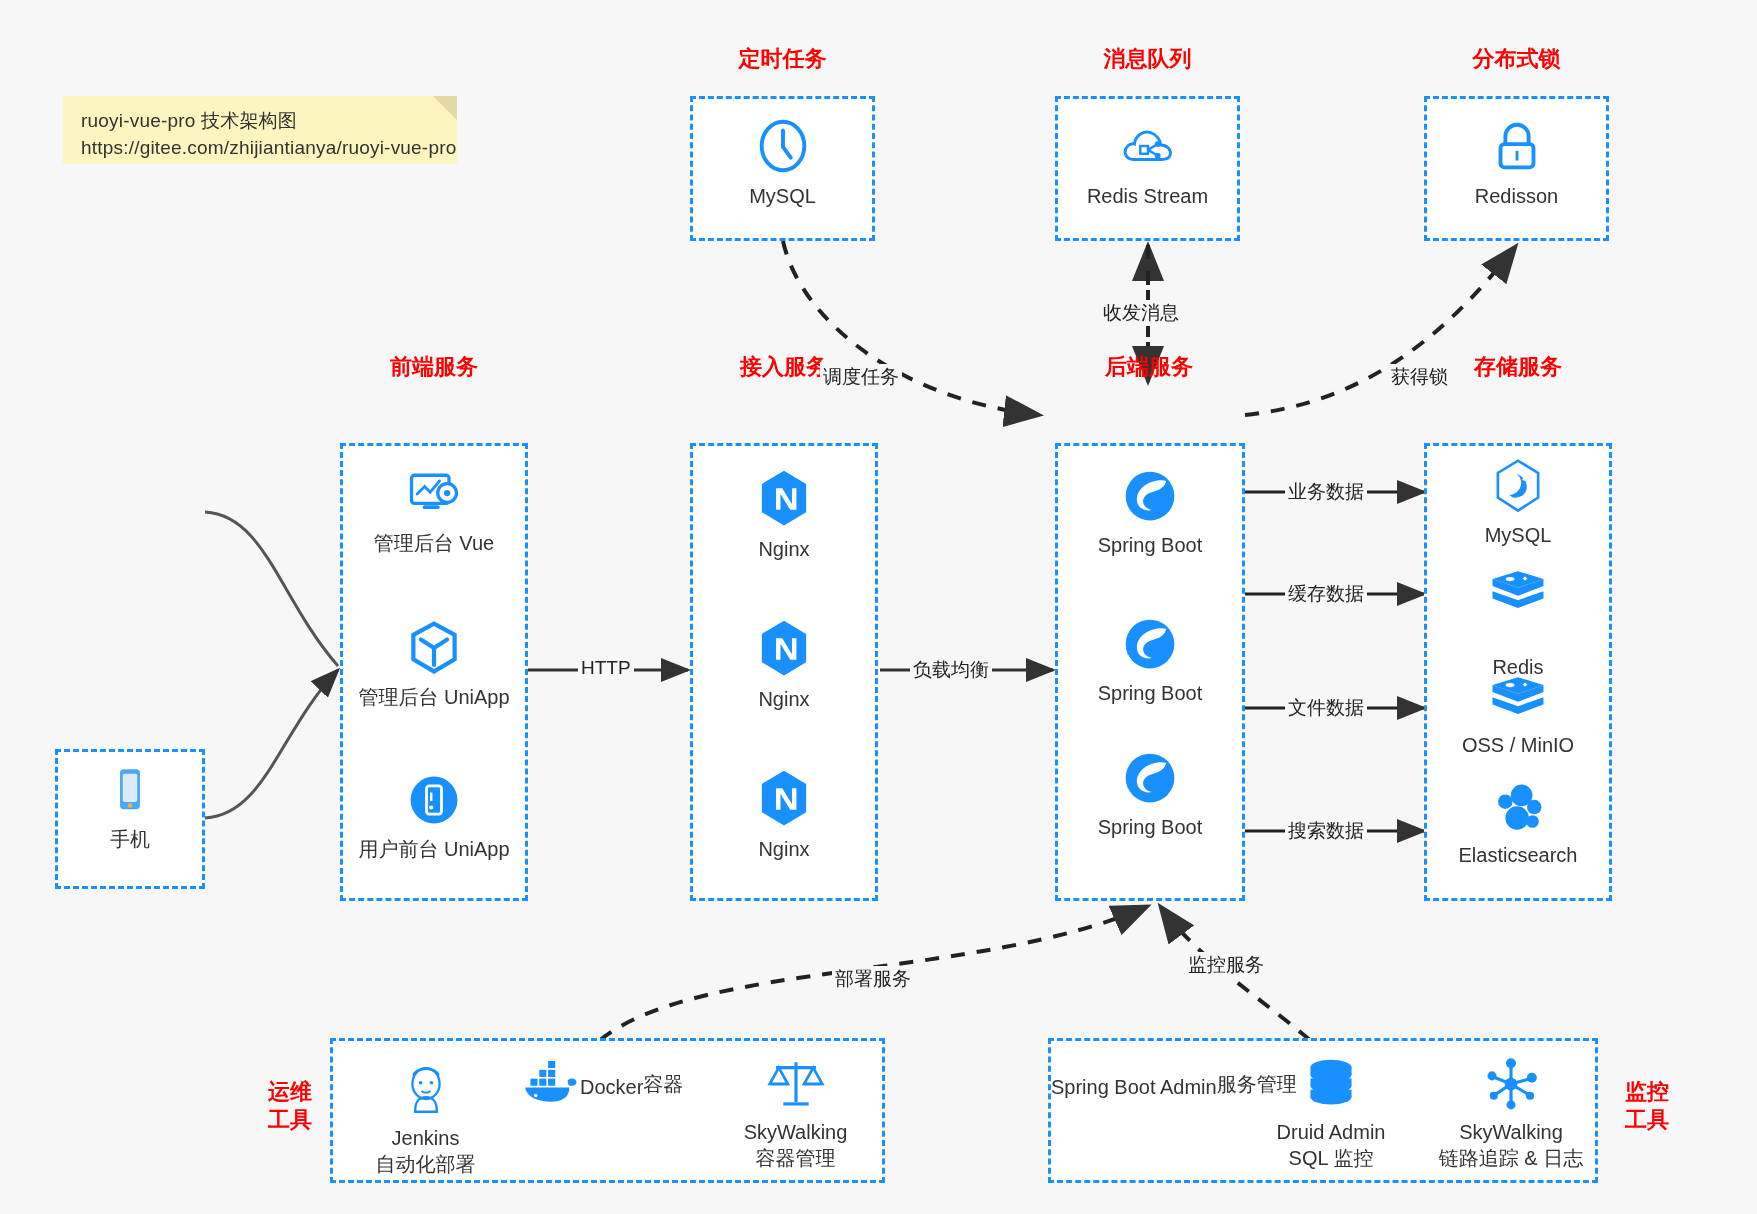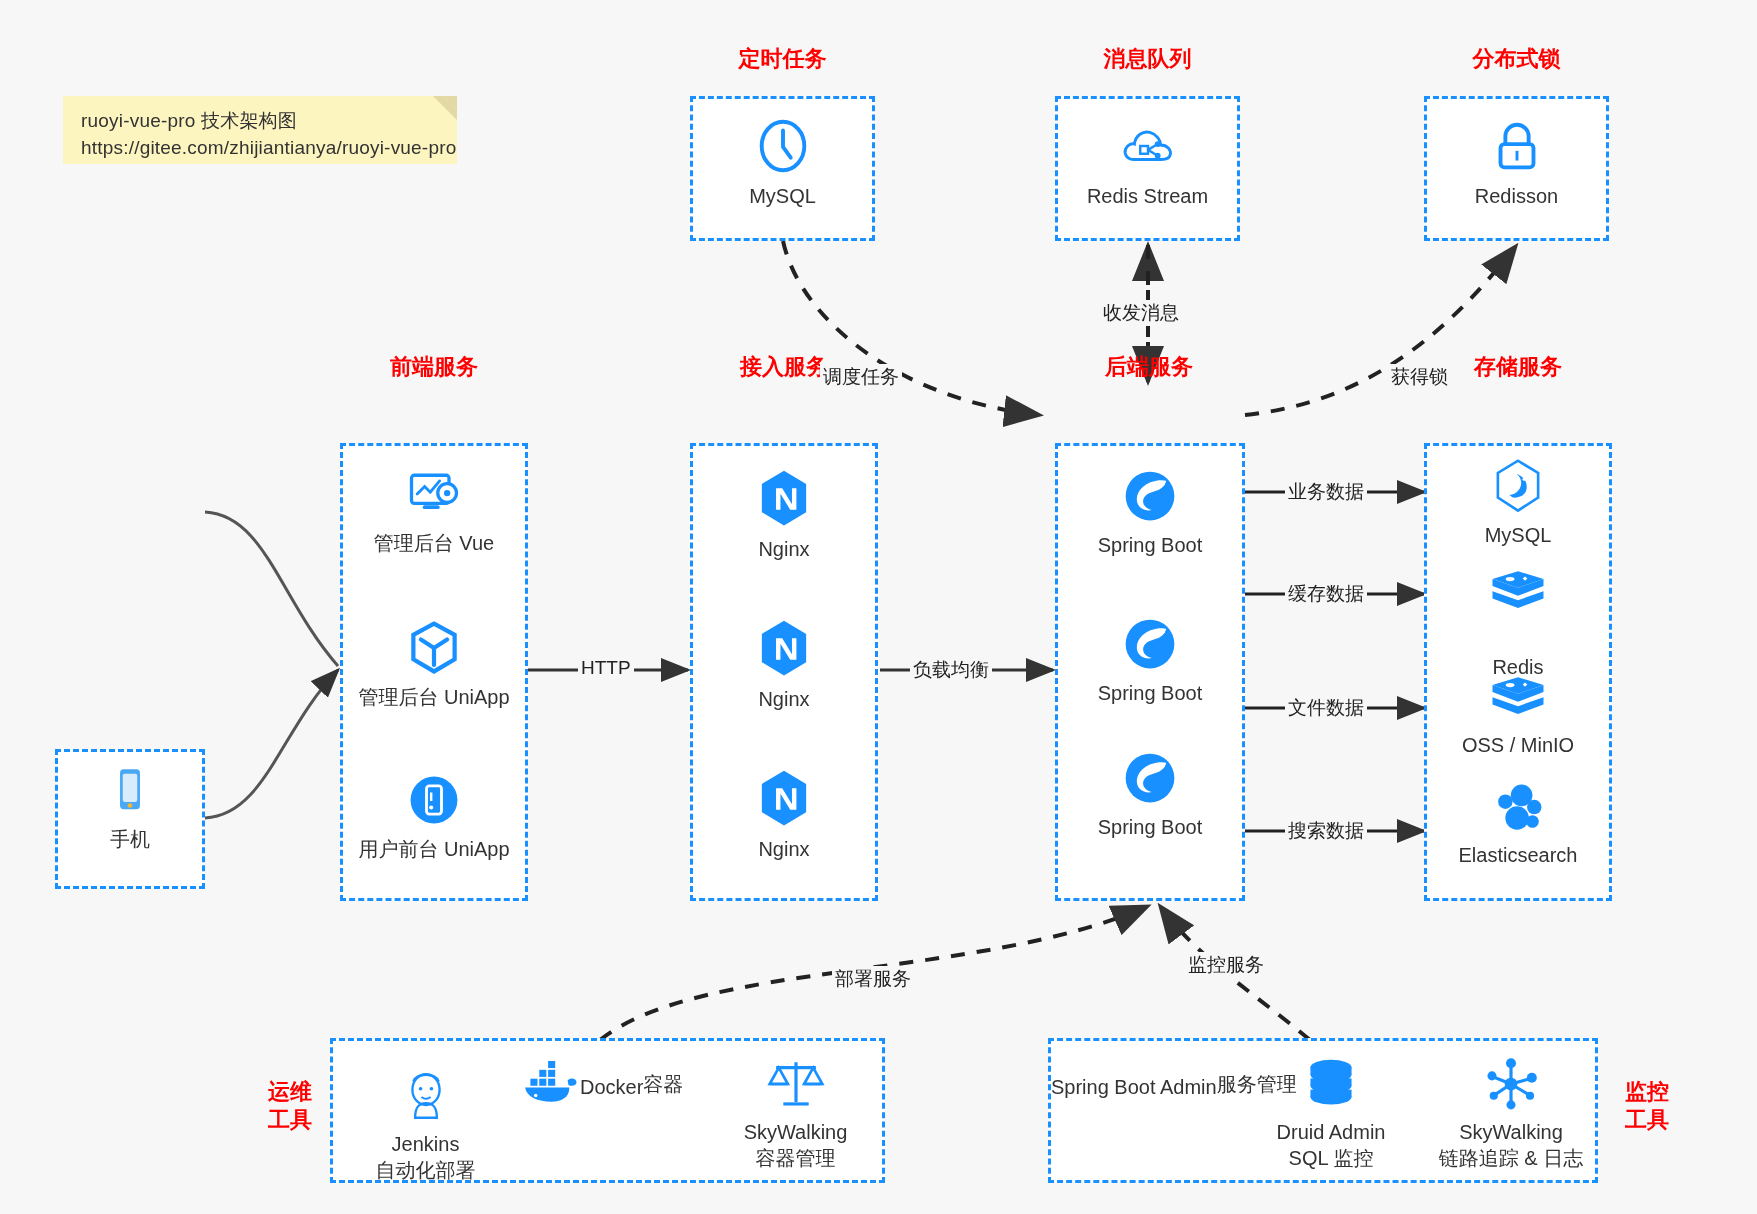--- a/index.html
+++ b/index.html
@@ -278,21 +278,21 @@
       </svg>
       <div class="nlabel">OSS / MinIO</div>
     </div>
   </div>
 
   <div class="gcap side" style="left:255px;top:1078px;width:70px;text-align:center;">
     <div>运维</div>
     <div>工具</div>
   </div>
   <div class="gbox" style="left:330px;top:1038px;width:555px;height:145px;">
-    <div style="position:absolute;left:0;top:26px;width:185px;display:flex;flex-direction:column;align-items:center;">
+    <div style="position:absolute;left:0;top:20px;width:185px;display:flex;flex-direction:column;align-items:center;">
       <svg class="ico" width="58" height="58" viewBox="0 0 64 64">
         <path d="M20 56 C20 44 24 40 32 40 C40 40 44 44 44 56 Z" fill="none" stroke="#1890ff" stroke-width="2.6"></path>
         <ellipse cx="32" cy="25" rx="15" ry="17" fill="none" stroke="#1890ff" stroke-width="2.6"></ellipse>
         <path d="M18 16 C22 6 42 6 46 16" fill="none" stroke="#1890ff" stroke-width="2.6"></path>
         <circle cx="26" cy="24" r="2" fill="#1890ff"></circle>
         <circle cx="38" cy="24" r="2" fill="#1890ff"></circle>
         <path d="M27 33 q5 4 10 0" fill="none" stroke="#1890ff" stroke-width="2.2"></path>
       </svg>
       <div class="nlabel">Jenkins</div>
       <div class="nlabel" style="margin-top:0;">自动化部署</div>

